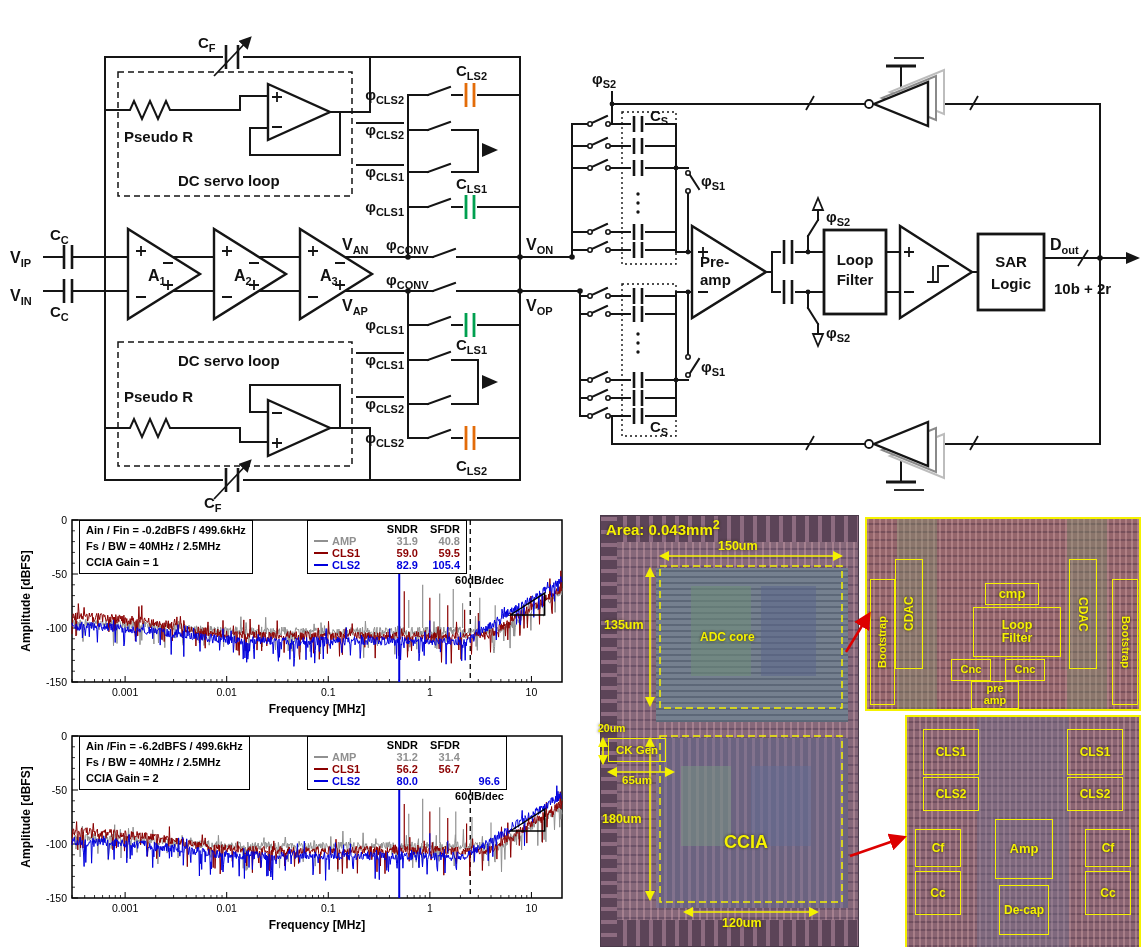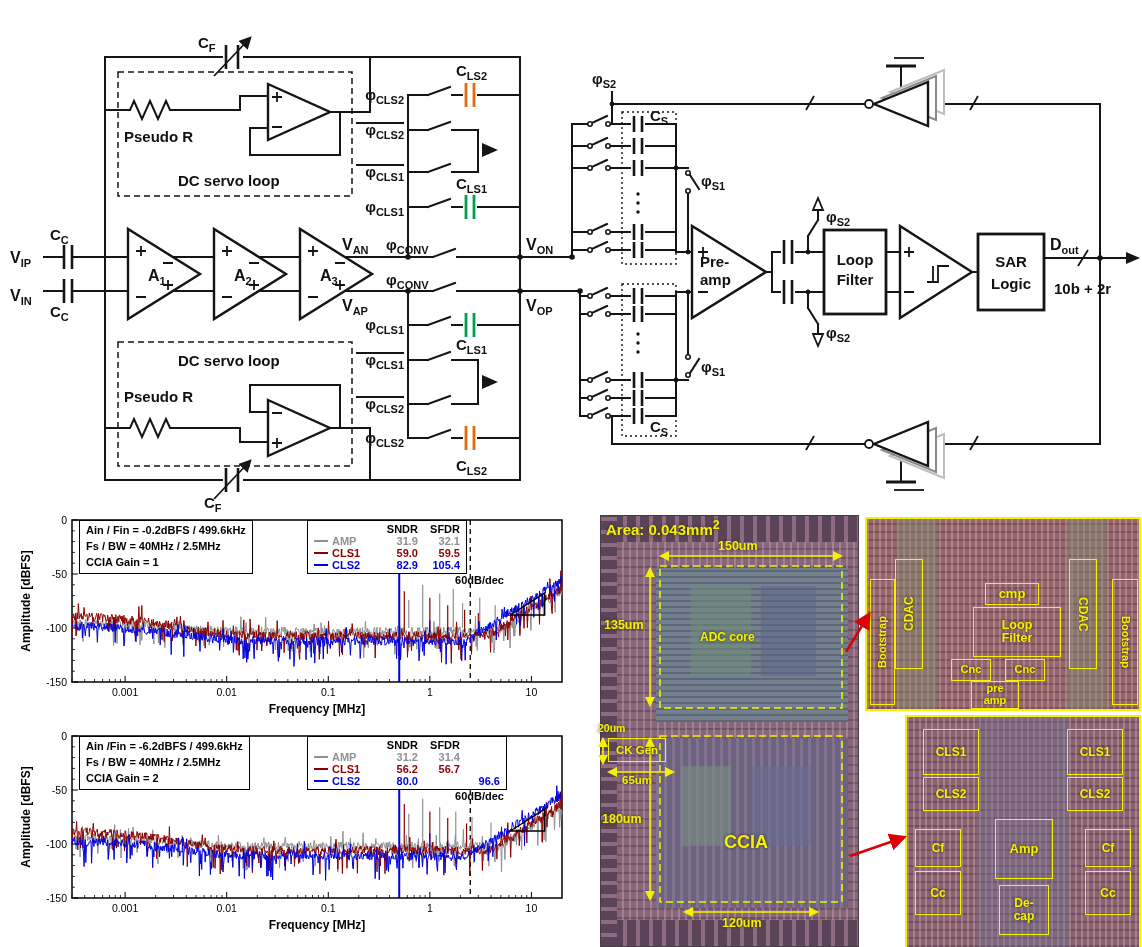--- a/index.html
+++ b/index.html
@@ -377,21 +377,21 @@
         <span class="lg-name"></span>
         <span class="lg-num" style="color: rgb(0, 0, 0);">SNDR</span>
         <span class="lg-num" style="color: rgb(0, 0, 0);">SFDR</span>
       </div>
       <div class="lg-row">
         <span class="lg-name" style="color: rgb(144, 144, 144);">
           <i class="lg-dash" style="background: rgb(144, 144, 144);"></i>
           <span>AMP</span>
         </span>
         <span class="lg-num" style="color: rgb(144, 144, 144);">31.9</span>
-        <span class="lg-num" style="color: rgb(144, 144, 144);">32.1</span>
+        <span class="lg-num" style="color: rgb(144, 144, 144);">40.8</span>
       </div>
       <div class="lg-row">
         <span class="lg-name" style="color: rgb(139, 0, 0);">
           <i class="lg-dash" style="background: rgb(139, 0, 0);"></i>
           <span>CLS1</span>
         </span>
         <span class="lg-num" style="color: rgb(139, 0, 0);">59.0</span>
         <span class="lg-num" style="color: rgb(139, 0, 0);">59.5</span>
       </div>
       <div class="lg-row">
@@ -574,21 +574,21 @@
     <div class="tex" style="left:70px;top:0;width:92px;height:230px;background:rgba(105,115,150,.35)"></div>
     <div class="ybox" style="left:16px;top:12px;width:54px;height:44px;font-size:12px">CLS1</div>
     <div class="ybox" style="left:160px;top:12px;width:54px;height:44px;font-size:12px">CLS1</div>
     <div class="ybox" style="left:16px;top:60px;width:54px;height:32px;font-size:12px">CLS2</div>
     <div class="ybox" style="left:160px;top:60px;width:54px;height:32px;font-size:12px">CLS2</div>
     <div class="ybox" style="left:8px;top:112px;width:44px;height:36px;font-size:12px">Cf</div>
     <div class="ybox" style="left:178px;top:112px;width:44px;height:36px;font-size:12px">Cf</div>
     <div class="ybox" style="left:88px;top:102px;width:56px;height:58px;font-size:13px">Amp</div>
     <div class="ybox" style="left:8px;top:154px;width:44px;height:42px;font-size:12px">Cc</div>
     <div class="ybox" style="left:178px;top:154px;width:44px;height:42px;font-size:12px">Cc</div>
-    <div class="ybox" style="left:92px;top:168px;width:48px;height:48px;font-size:12px;flex-direction:column">
+    <div class="ybox" style="left:92px;top:168px;width:48px;height:48px;font-size:12px;flex-direction:row">
         <span>De-</span>
         <span>cap</span>
       </div>
   </div>
 
   <svg class="abs" style="left:595px;top:510px;pointer-events:none" width="547" height="437" viewBox="595 510 547 437">
     <defs>
       <marker id="ay" viewBox="0 0 10 10" refX="7" refY="5" markerWidth="6.5" markerHeight="6.5" orient="auto-start-reverse">
           <path d="M0 0L10 5L0 10z" fill="#f5f200"></path>
         </marker>

